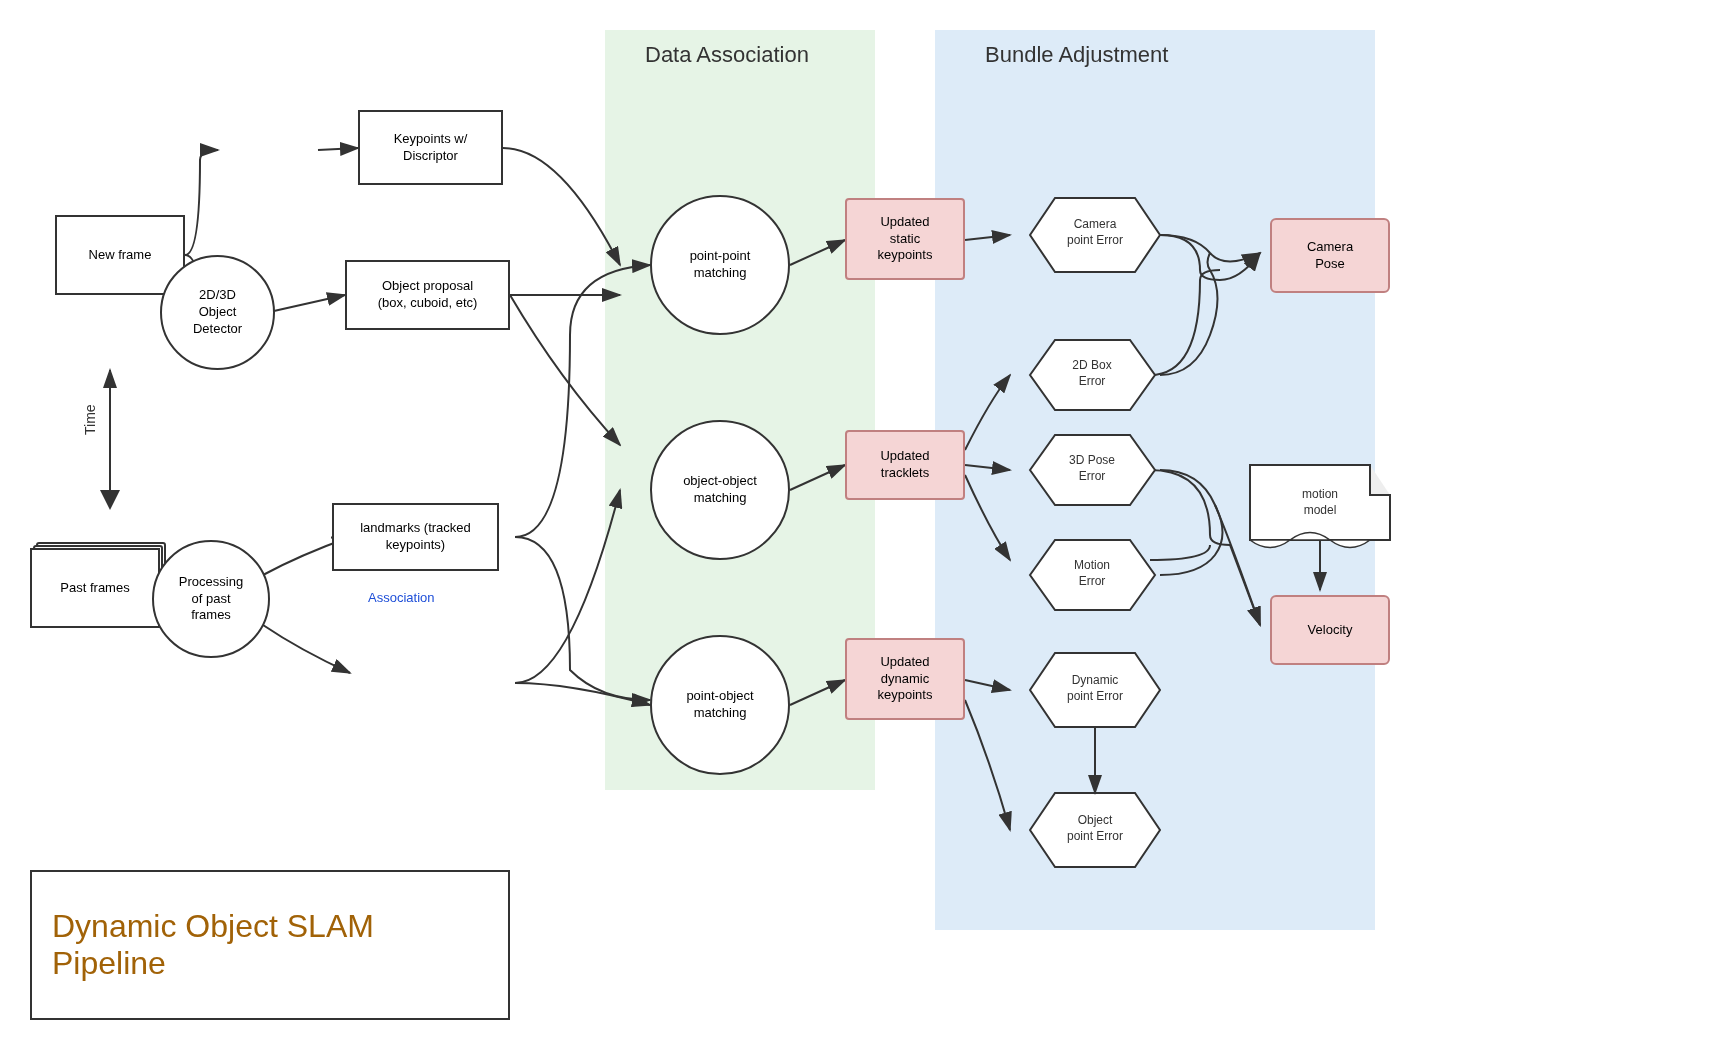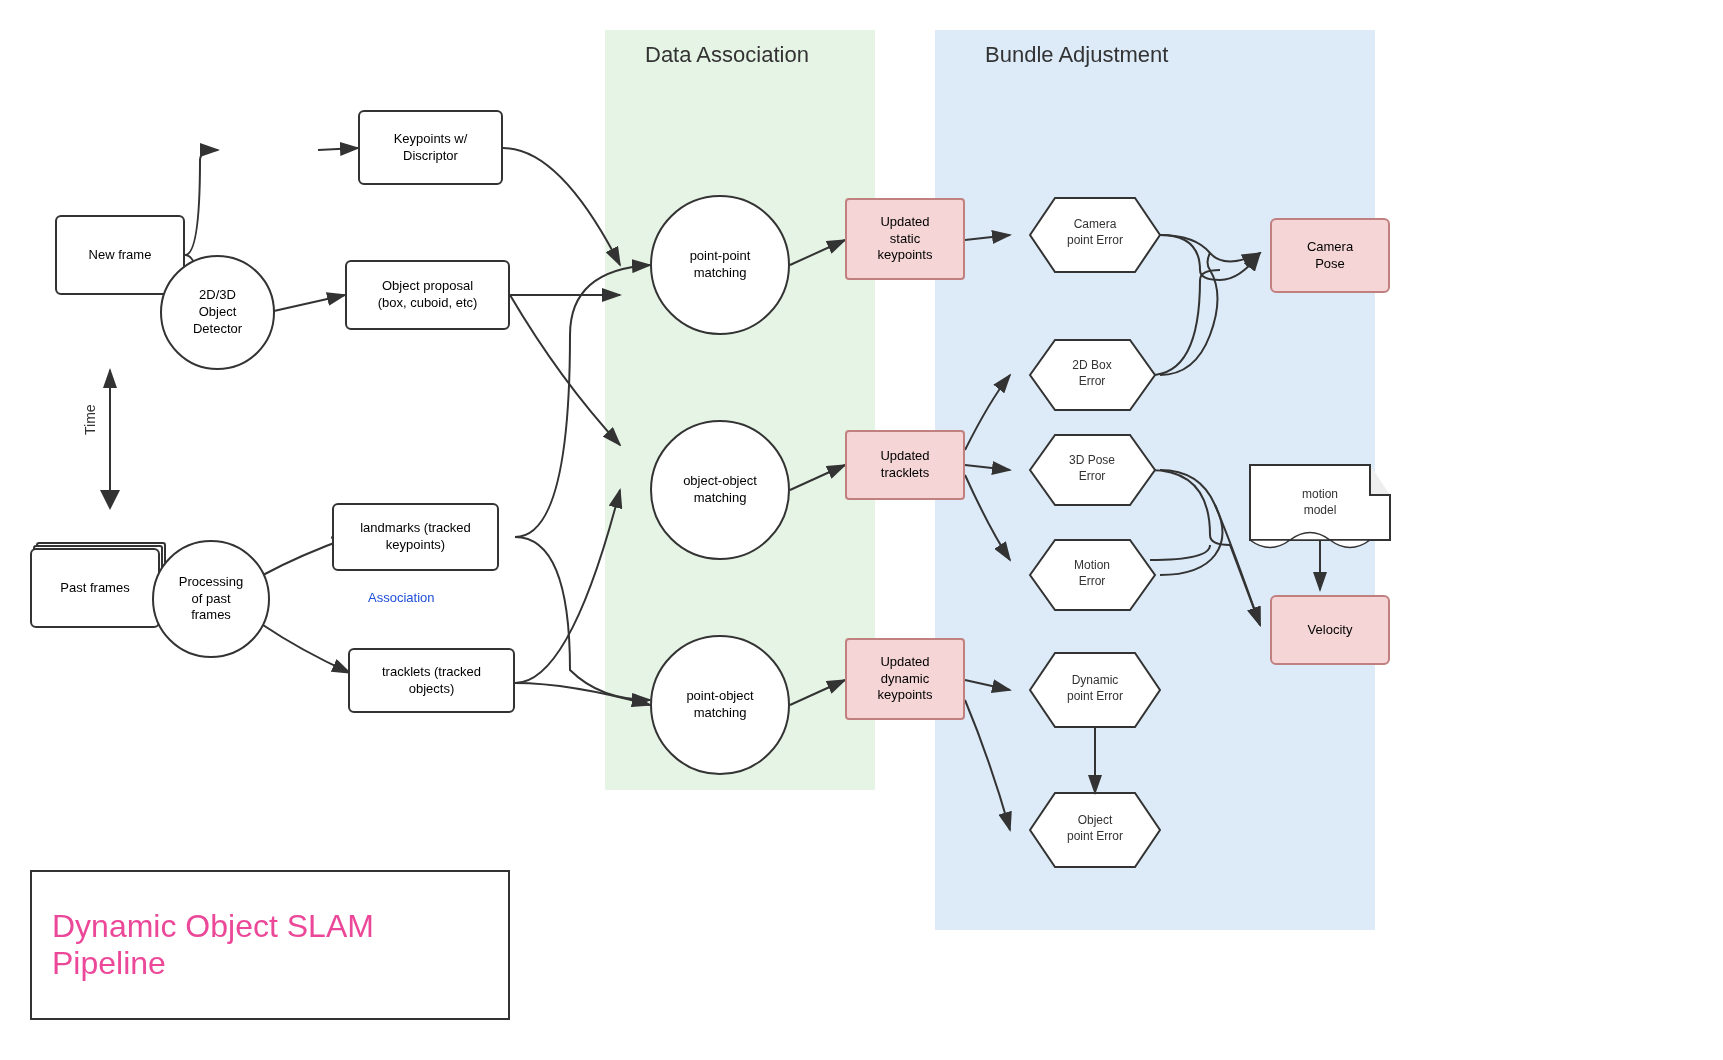--- a/index.html
+++ b/index.html
@@ -57,21 +57,21 @@
       align-items: center;
       justify-content: center;
       text-align: center;
       font-size: 13px;
       line-height: 1.3;
     }
 
     .node-rect {
       border: 2px solid #333;
       background: #fff;
-      border-radius: 6px;
+      border-radius: 0;
     }
 
     .node-circle {
       border: 2px solid #333;
       background: #fff;
       border-radius: 50%;
     }
 
     .node-pink {
       border: 2px solid #c08080;
@@ -107,21 +107,21 @@
       background: #fff;
       z-index: 10;
       display: flex;
       align-items: center;
       padding: 10px 20px;
     }
 
     .legend-title {
       font-size: 32px;
       font-weight: normal;
-      color: #ec4899;
+      color: #a16207;
     }
   </style>
 </head>
 <body>
 
 <div class="diagram-container">
 
   <div class="bg-green"></div>
   <div class="bg-blue"></div>
 
@@ -272,24 +272,20 @@
 
   <div class="node node-rect" style="left:332px; top:503px; width:167px; height:68px;">
     <span style="white-space:pre-line;">landmarks (tracked
 keypoints)</span>
   </div>
 
   <div style="position:absolute; left:368px; top:590px; font-size:13px; color:#1d4ed8; z-index:10;">
     <span>Association</span>
   </div>
 
-  <div class="node node-rect" style="left:348px; top:648px; width:167px; height:65px;">
-    <span style="white-space:pre-line;">tracklets (tracked
-objects)</span>
-  </div>
 
   <div class="node node-circle" style="left:650px; top:195px; width:140px; height:140px;">
     <span style="white-space:pre-line;">point-point
 matching</span>
   </div>
 
   <div class="node node-circle" style="left:650px; top:420px; width:140px; height:140px;">
     <span style="white-space:pre-line;">object-object
 matching</span>
   </div>

